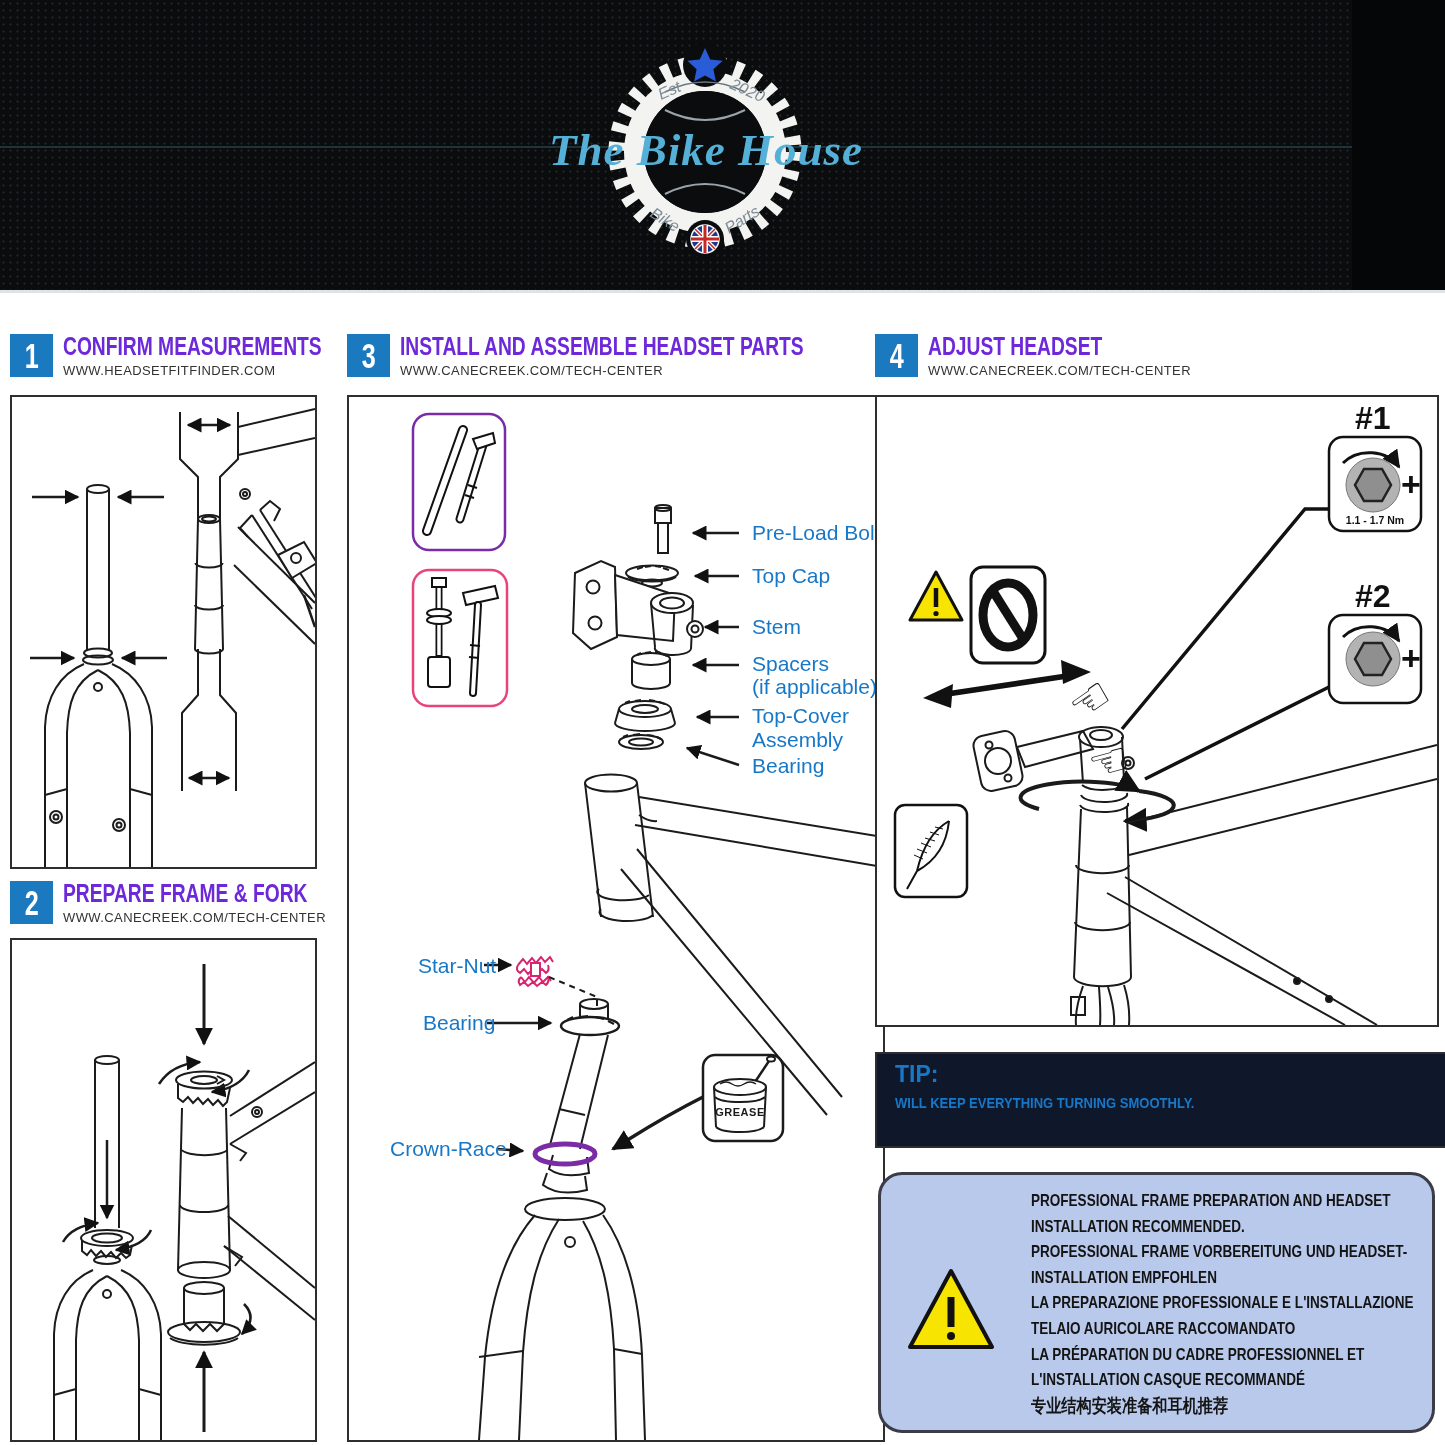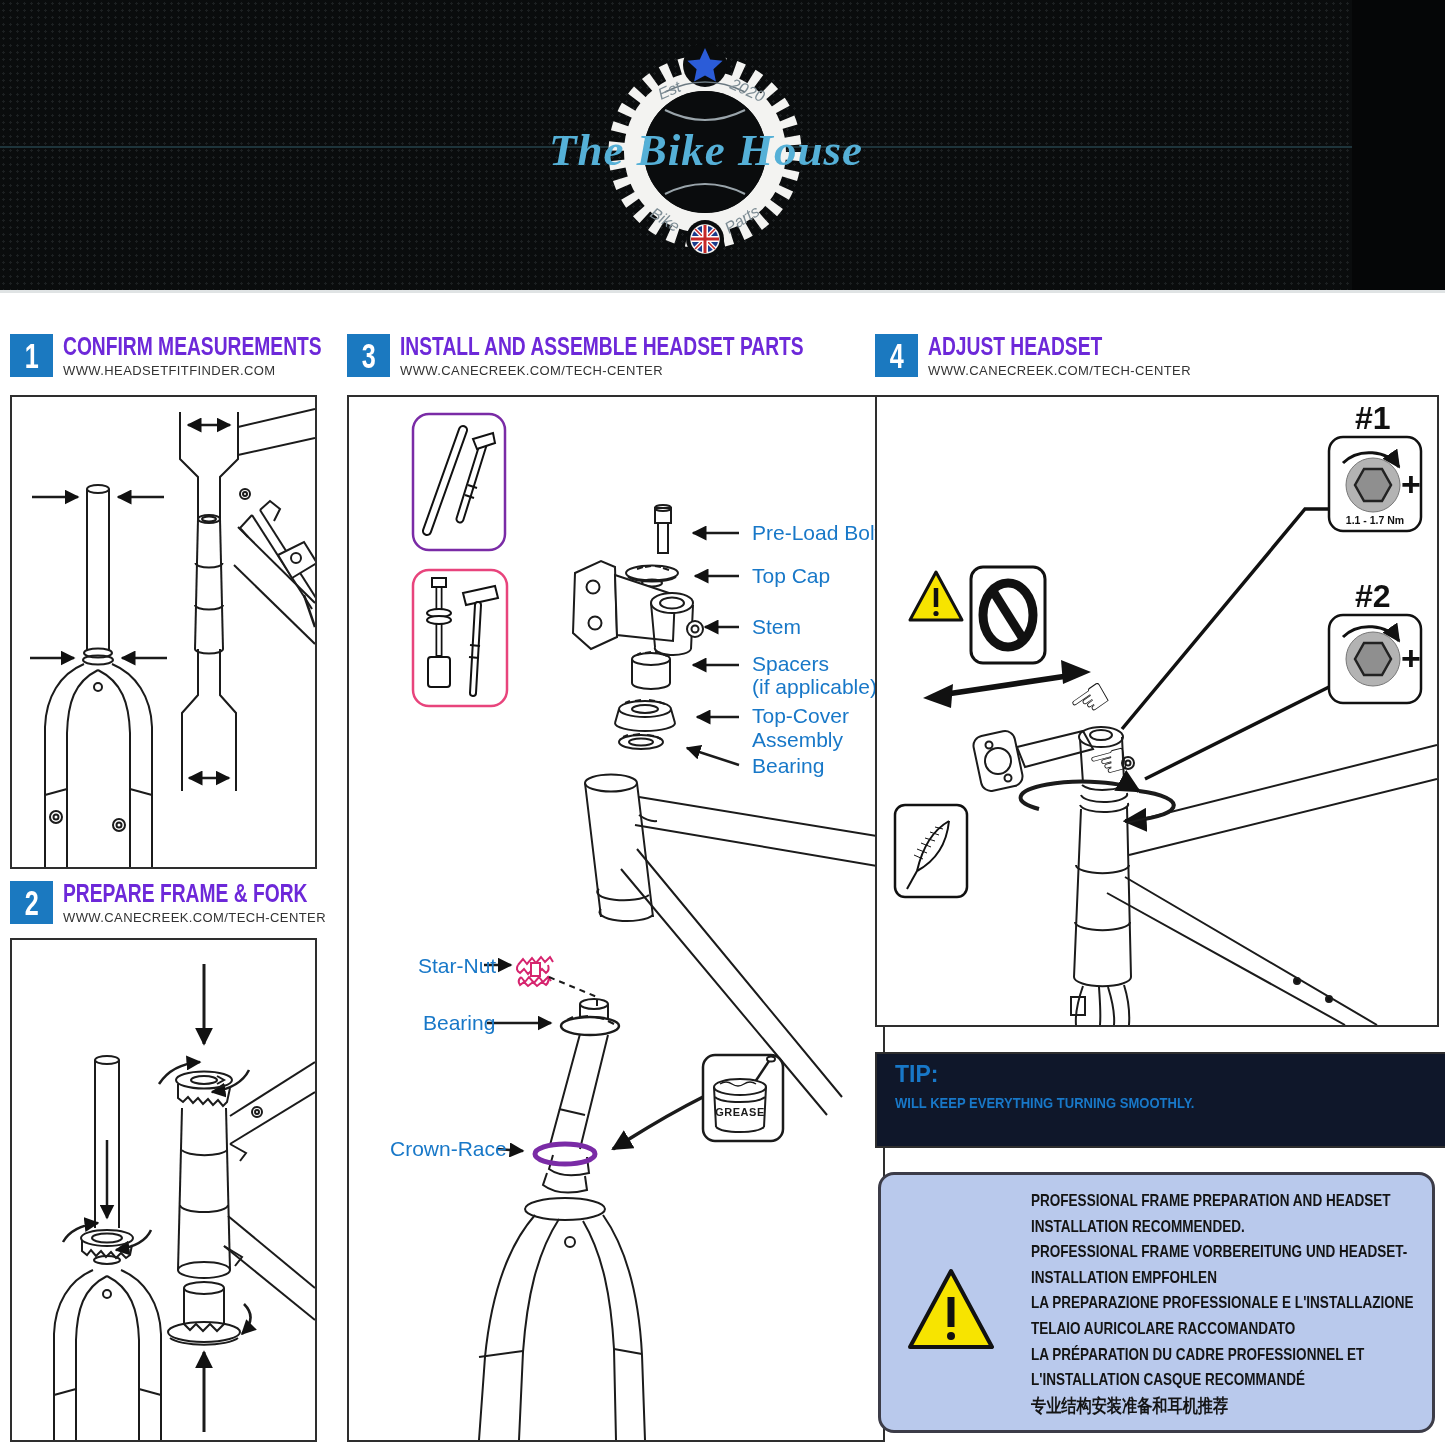--- a/index.html
+++ b/index.html
@@ -18,21 +18,21 @@
   .cond{display:inline-block;transform:scaleX(.74);transform-origin:0 50%;white-space:nowrap;}
   .shurl{font-size:13px;color:#333;margin-top:4px;letter-spacing:.4px;white-space:nowrap;}
   .panel{position:absolute;border:2px solid #2e2e2e;background:#fff;}
   svg{display:block;}
   svg text{font-family:"Liberation Sans",sans-serif;}
   .lbl{fill:#1878c8;font-size:21px;}
   #tipbox{position:absolute;left:875px;top:1052px;width:656px;height:96px;border:2px solid #2e2e2e;background:#0f172a;padding-left:18px;box-sizing:border-box;}
   #tipbox .tiph{margin-top:7px;font-weight:bold;font-size:23px;color:#1878c8;}
   #tipbox .tipl{font-weight:bold;font-size:15.5px;color:#1878c8;margin-top:6px;}
   #tipbox .tipl .c{display:inline-block;transform:scaleX(.84);transform-origin:0 50%;white-space:nowrap;}
-  #notice{position:absolute;left:878px;top:1172px;width:557px;height:261px;background:#b9c9ec;border:3px solid #3c3c48;border-radius:16px;box-sizing:border-box;}
+  #notice{position:absolute;left:878px;top:1172px;width:557px;height:261px;background:#b9c9ec;border:3px solid #3c3c48;border-radius:24px;box-sizing:border-box;}
   #notice .ntext{position:absolute;left:150px;top:13px;font-weight:bold;font-size:16.5px;line-height:25.6px;color:#141414;}
   #notice .ntext div{white-space:nowrap;}
   #notice .ntext .c{display:inline-block;transform:scaleX(.82);transform-origin:0 50%;}
   #notice .zh{font-size:18.5px;}
 </style>
 </head>
 <body>
 
 <div id="page">
 

